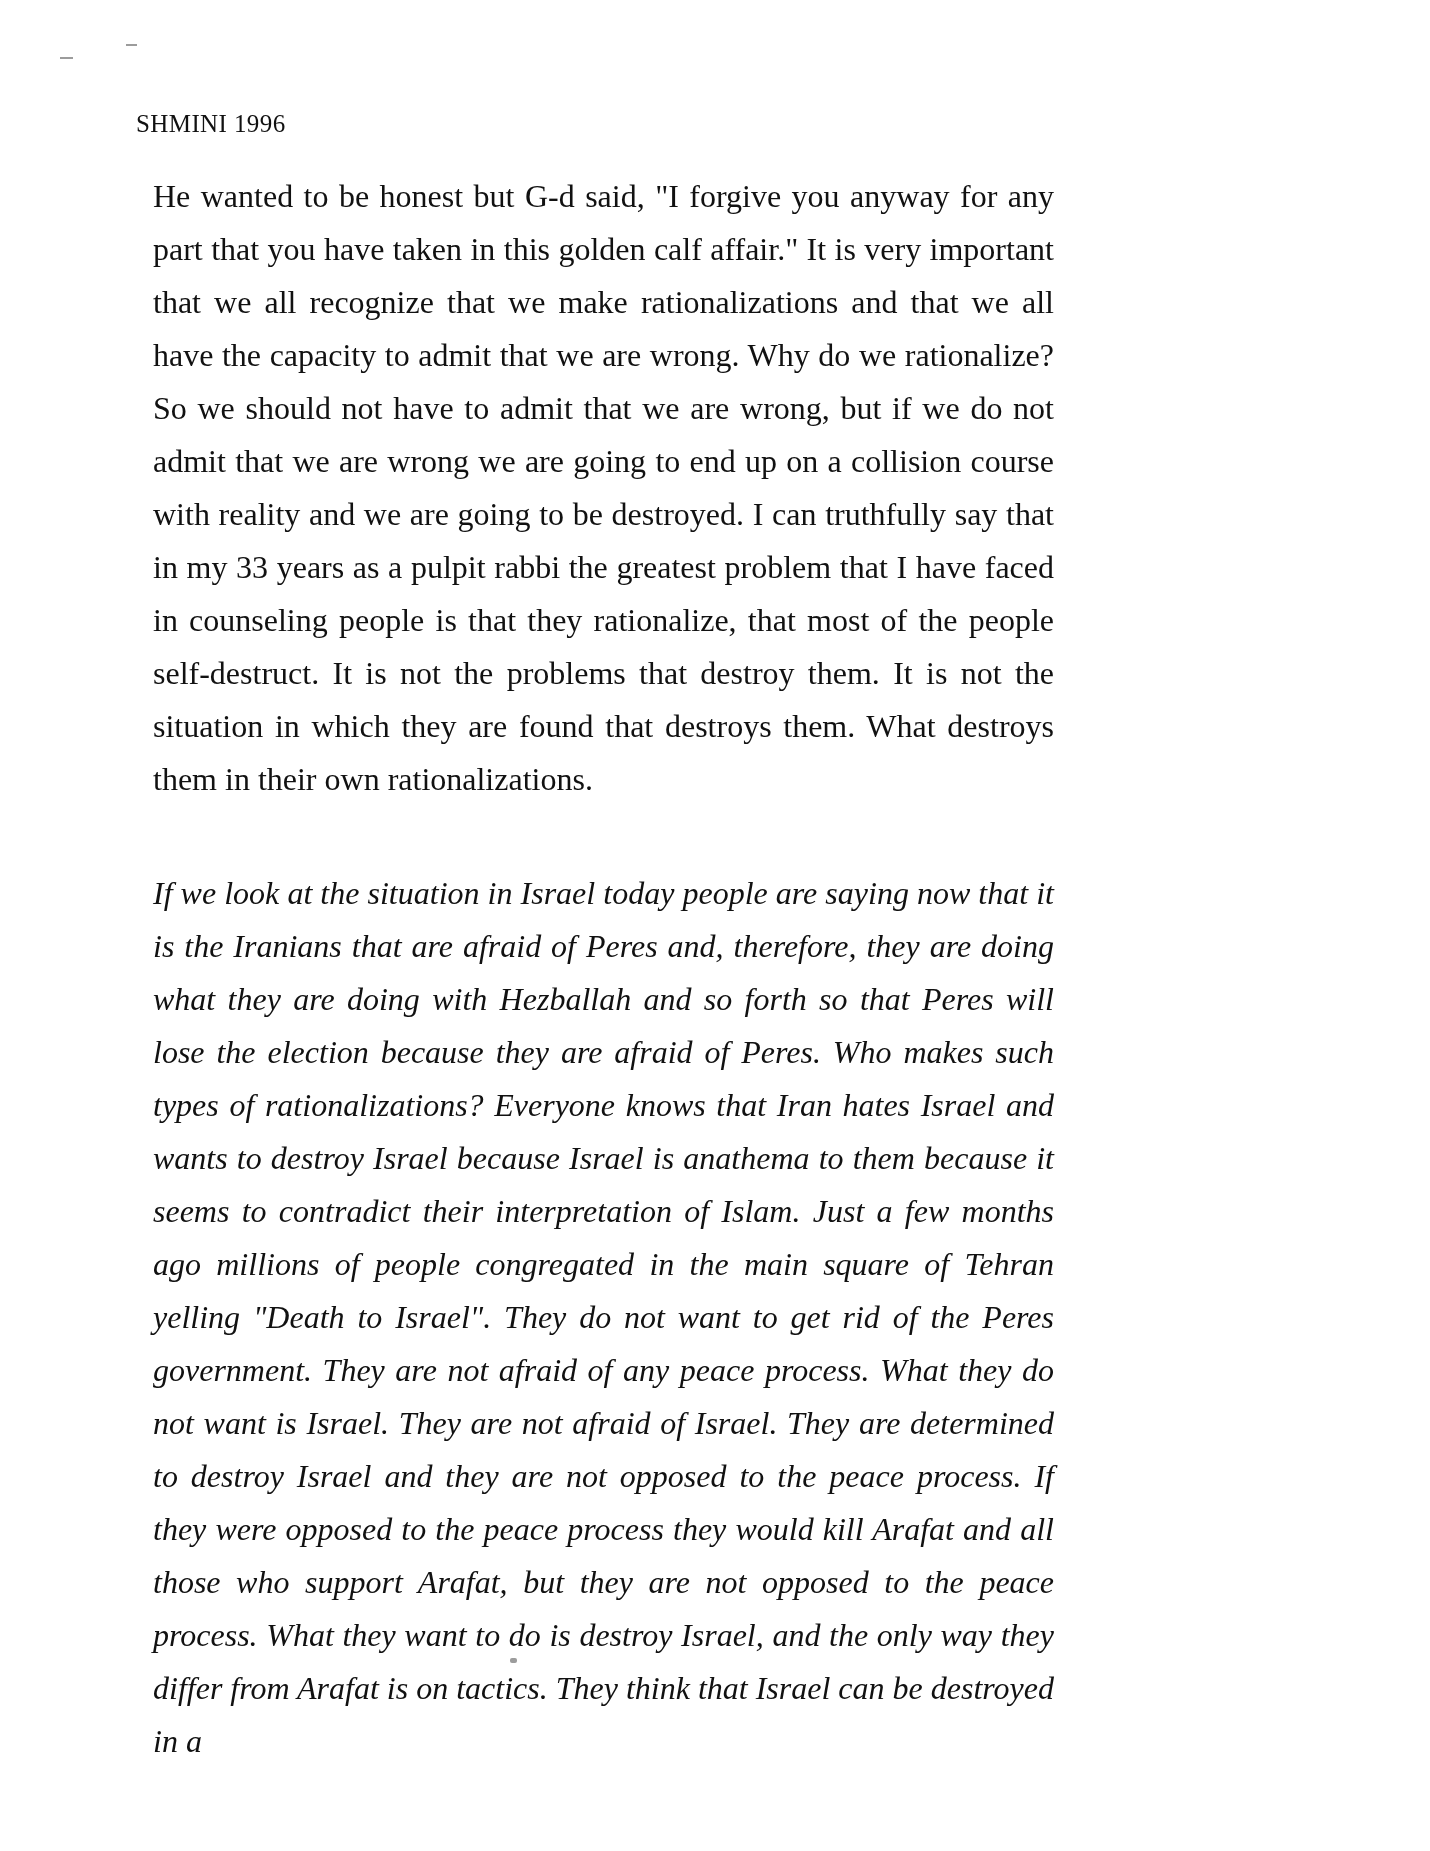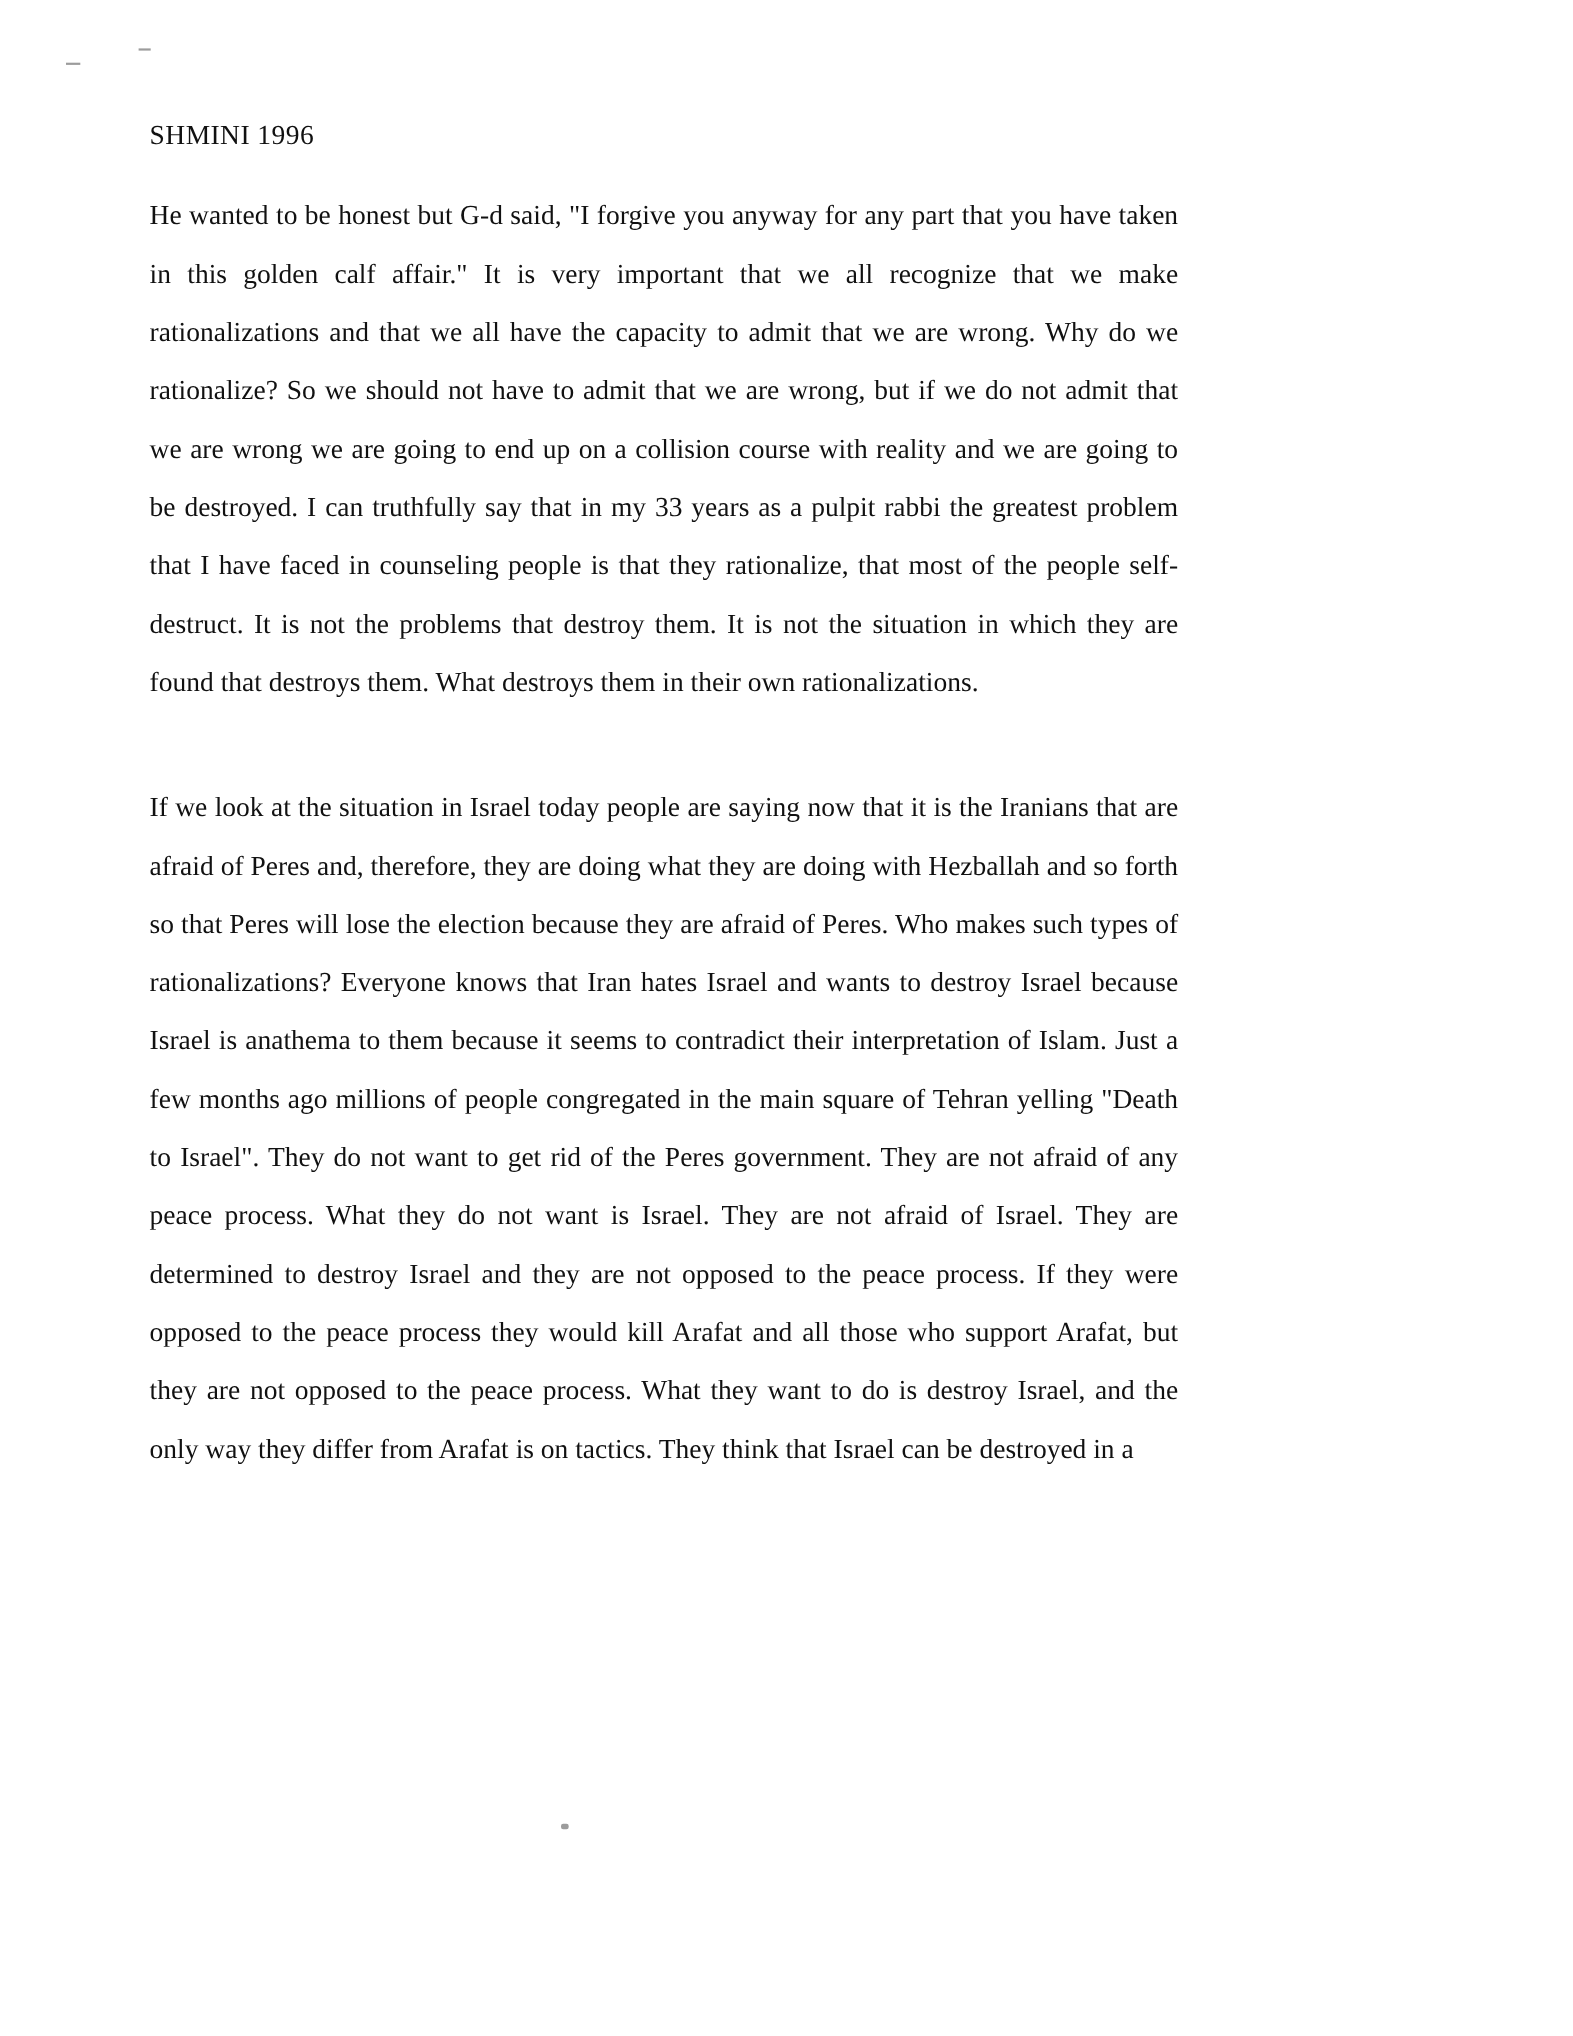--- a/index.html
+++ b/index.html
@@ -45,28 +45,28 @@
     font-size: 25px;
     line-height: 32px;
     letter-spacing: 0.4px;
   }
   .heading-line {
     display: block;
     white-space: nowrap;
   }
 
   .para {
-    font-size: 25px;
+    font-size: 32px;
     line-height: 53px;
     text-align: justify;
     text-justify: inter-word;
-    margin: 0;
+    margin: 17px;
   }
   .para-1 { margin-top: 30px; }
-  .para-2 { margin-top: 61px; }
+  .para-2 { margin-top: 61px; font-style: italic; }
 
   
   .para, .heading-block {
     -webkit-font-smoothing: antialiased;
   }
 </style>
 </head>
 <body>
 
 <div class="page">

